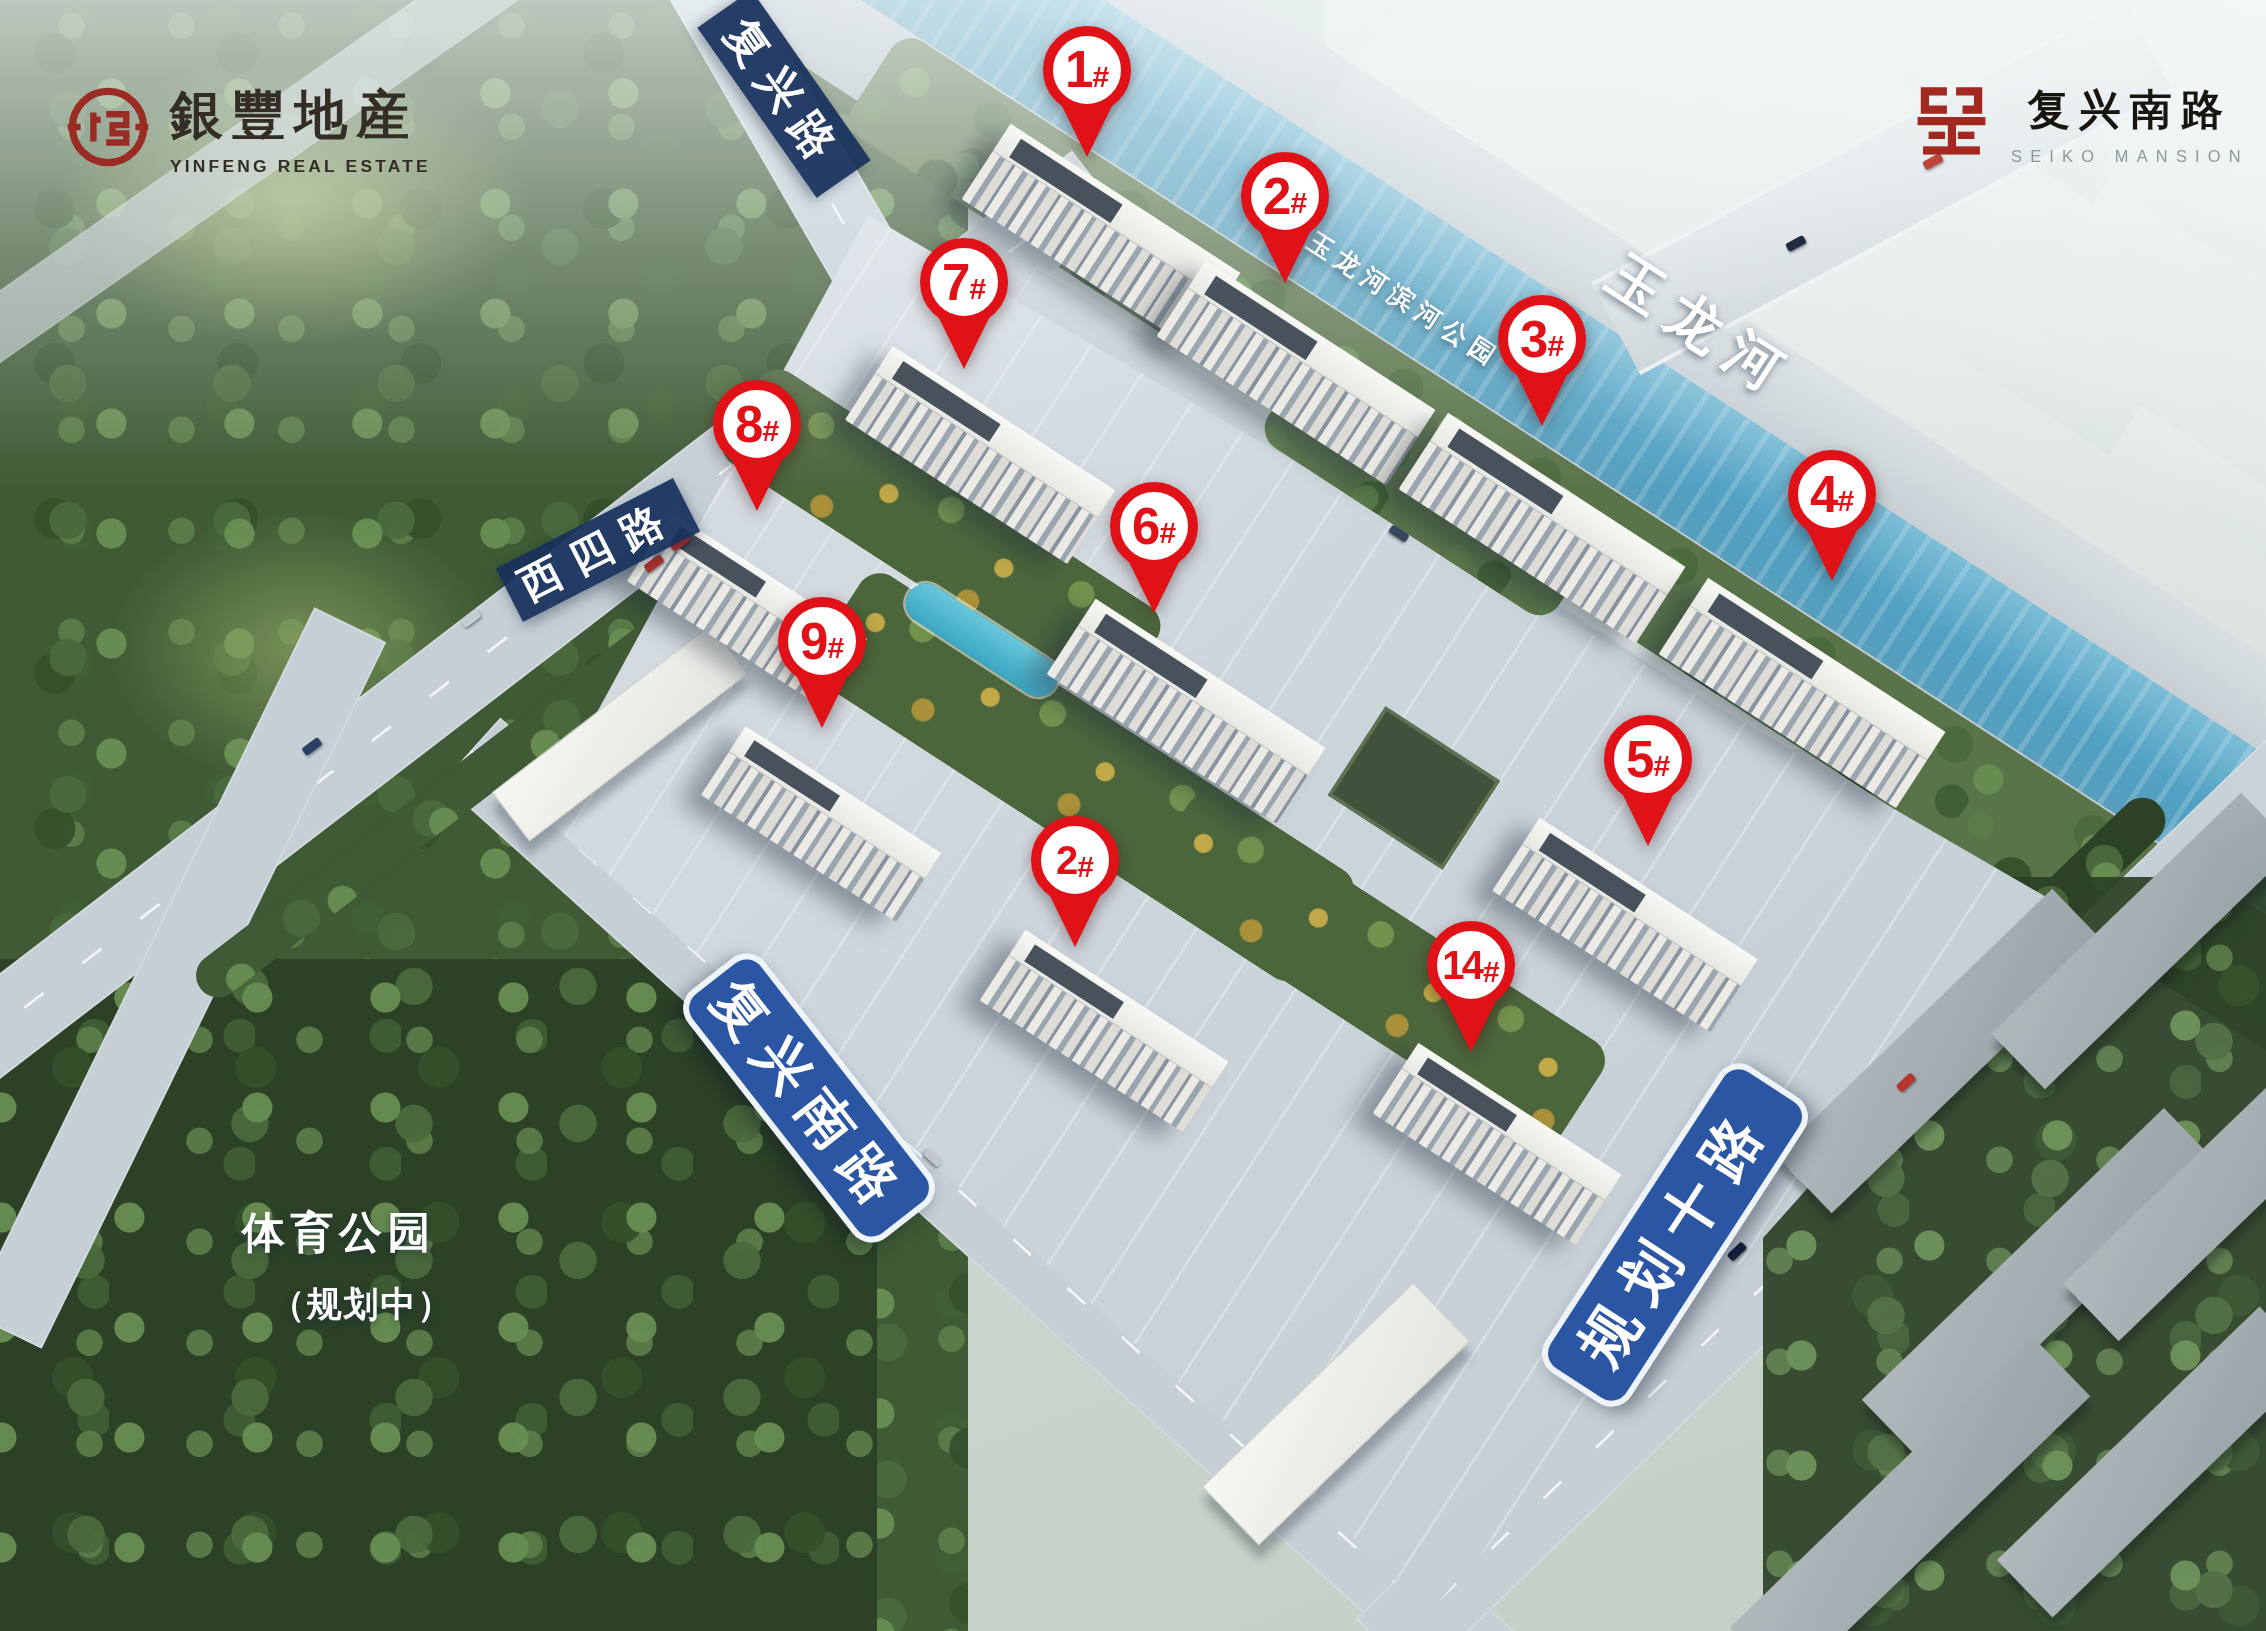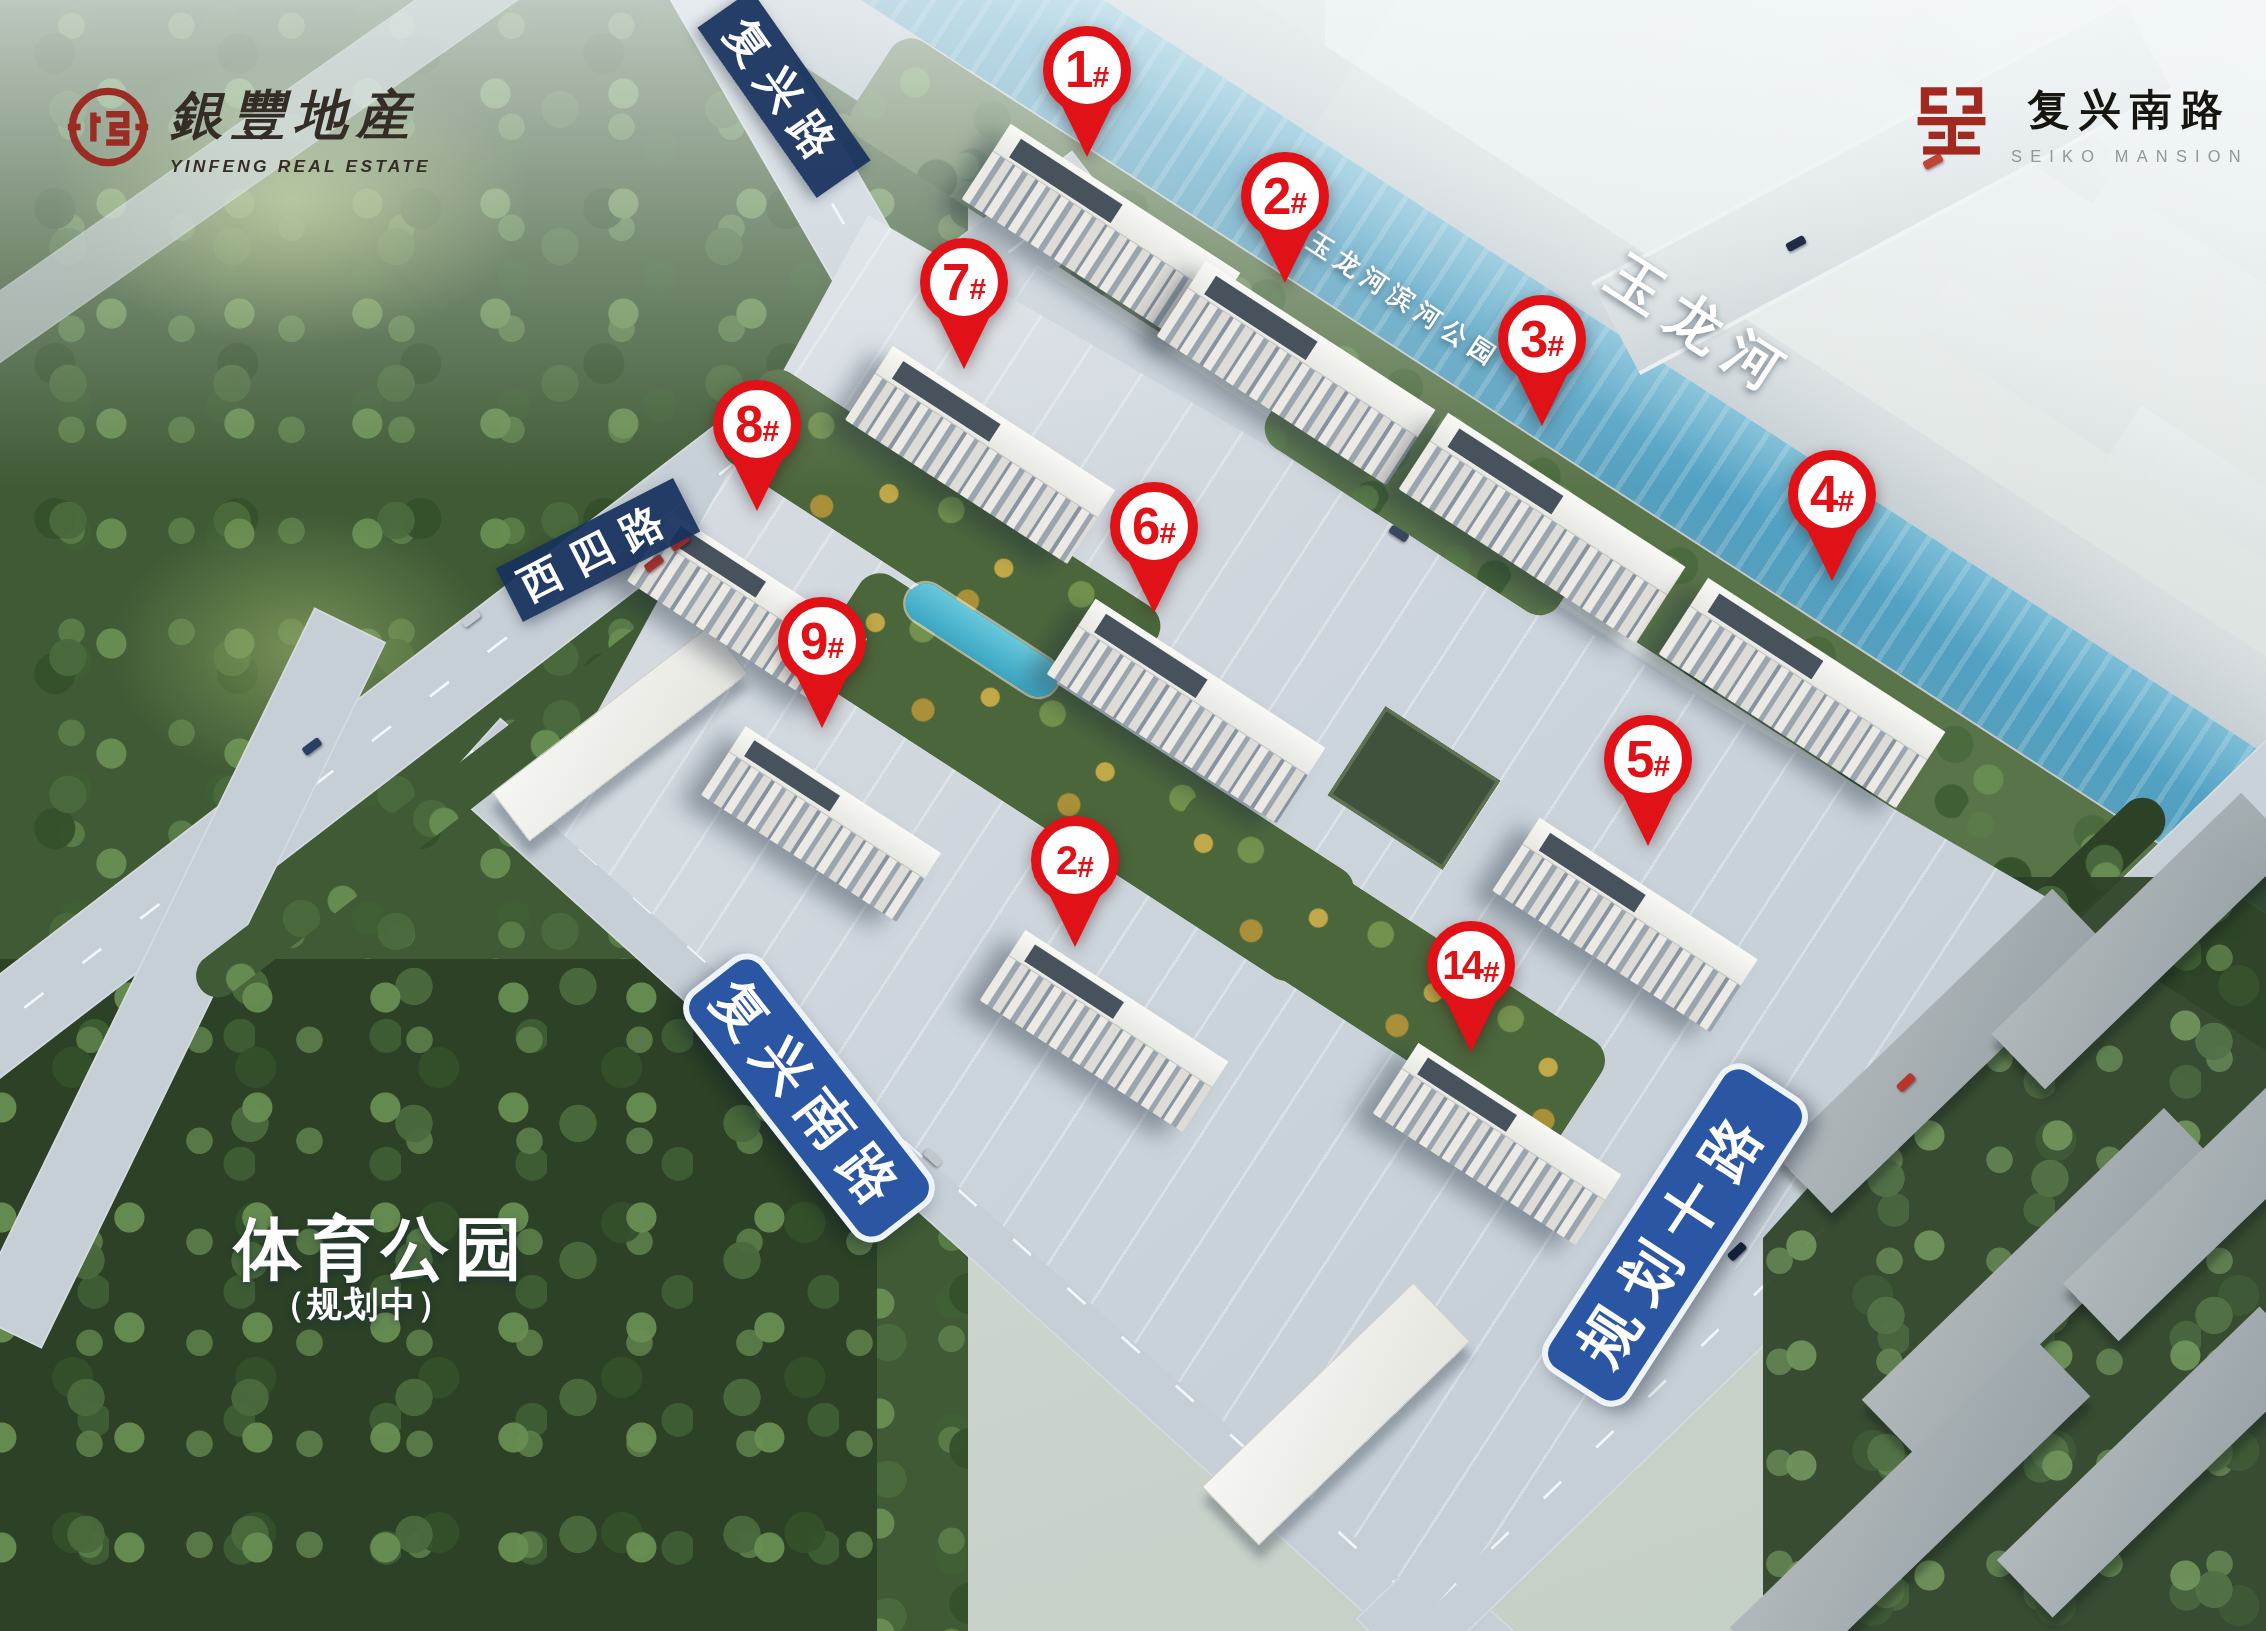--- a/index.html
+++ b/index.html
@@ -232,21 +232,21 @@
   <div class="abs banner framed" style="left:1675px;top:1235px;width:353px;height:90px;transform:translate(-50%,-50%) rotate(-57deg);font-size:58px;letter-spacing:16.4px;">
     <span>规划十路</span>
   </div>
 
   <div class="abs maplabel" style="left:1701px;top:327px;transform:translate(-50%,-50%) rotate(33deg);font-size:55px;letter-spacing:14.6px;z-index:30;">
     <span>玉龙河</span>
   </div>
   <div class="abs maplabel" style="left:1404px;top:300px;transform:translate(-50%,-50%) rotate(33deg);font-size:25.6px;letter-spacing:6.4px;z-index:30;">
     <span>玉龙河滨河公园</span>
   </div>
-  <div class="abs maplabel" style="left:234px;top:1204px;font-size:68px;letter-spacing:5.5px;z-index:30;">
+  <div class="abs maplabel" style="left:242px;top:1204px;font-size:43px;letter-spacing:5.5px;z-index:30;">
     <span>体育公园</span>
   </div>
   <div class="abs maplabel" style="left:270px;top:1281px;font-size:35px;letter-spacing:1.8px;z-index:30;">
     <span>（规划中）</span>
   </div>
 
   <div class="abs pin" style="left:1087px;top:25.6px;">
     <div class="pin-head">
         <span class="pin-num">1</span>
         <span class="pin-hash">#</span>
@@ -326,21 +326,21 @@
 
   <div class="abs logo" style="left:66px;top:80px;">
     <span>
       <svg width="84" height="84" viewBox="0 0 92 92">
         <circle cx="46" cy="46" r="39" fill="none" stroke="#9b2c23" stroke-width="8"></circle>
         <path d="M2 46 h14 M76 46 h14" stroke="#9b2c23" stroke-width="7"></path>
         <path d="M30 30 v32 M30 38 h8" fill="none" stroke="#9b2c23" stroke-width="7"></path>
         <path d="M44 32 h22 v12 h-15 v9 h15 v10 h-22" fill="none" stroke="#9b2c23" stroke-width="7"></path>
       </svg>
     </span>
-    <span style="display:flex;flex-direction:column;font-style:italic;">
+    <span style="display:flex;flex-direction:column;">
       <span class="dev-cn">銀豐地産</span>
       <span class="dev-en">YINFENG REAL ESTATE</span>
     </span>
   </div>
 
   <div class="abs logo" style="left:1912px;top:82px;">
     <span>
       <svg width="79" height="77" viewBox="0 0 86 84">
         <path d="M38 8 H14 v20 h24" fill="none" stroke="#a1291f" stroke-width="9"></path>
         <path d="M48 8 h24 v20 h-17" fill="none" stroke="#a1291f" stroke-width="9"></path>

